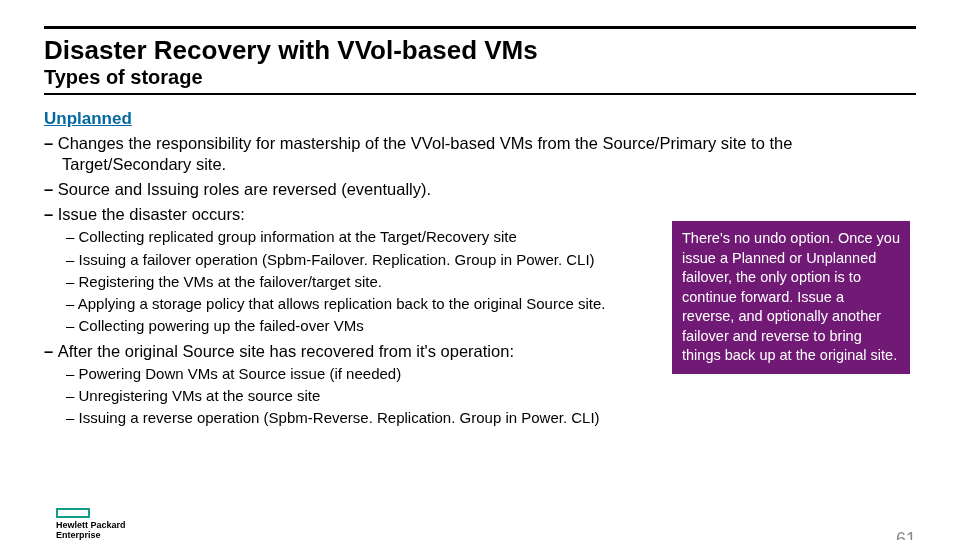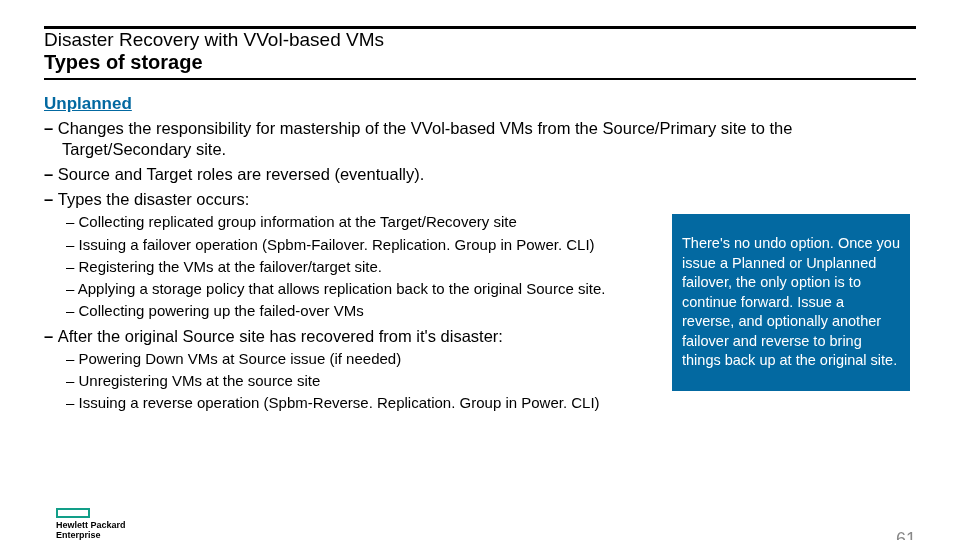--- a/index.html
+++ b/index.html
@@ -1,60 +1,60 @@
 <!DOCTYPE html>
 <html><head>
 <meta charset="utf-8">
 <style>
   * { margin: 0; padding: 0; box-sizing: border-box; }
   html, body { width: 960px; height: 540px; background: #fff; font-family: Arial, Helvetica, sans-serif; color: #000; }
   .slide { position: relative; width: 960px; height: 540px; padding: 0 44px; }
   .top-rule { border-top: 3px solid #000; margin-top: 26px; }
-  .title { font-size: 19px; font-weight: 400; letter-spacing: 0px; }
+  .title { font-size: 26px; font-weight: 700; margin-top: 6px; letter-spacing: 0px; }
   .subtitle { font-size: 20px; font-weight: 700; margin-top: 0px; }
   .mid-rule { border-top: 2px solid #000; margin-top: 4px; margin-bottom: 14px; }
   .section-head { color: #0369a1; font-weight: 700; font-size: 17px; text-decoration: underline; margin-bottom: 4px; }
   .content { position: relative; }
   .lvl1 { font-size: 16.5px; line-height: 1.28; margin-top: 4px; padding-left: 18px; text-indent: -18px; }
   .lvl1::before { content: "– "; font-weight: 700; }
   .lvl2 { font-size: 15px; line-height: 1.35; margin: 2px 0 0 22px; padding-left: 18px; text-indent: -18px; }
   .lvl2::before { content: "– "; }
   .callout {
-    position: absolute; right: 6px; top: 120px; width: 238px;
-    background: #0369a1; color: #fff; font-size: 14.5px; line-height: 1.35;
-    padding: 20px 10px; overflow: hidden; max-height: 178px;
+    position: absolute; right: 6px; top: 112px; width: 238px;
+    background: #701a75; color: #fff; font-size: 14.5px; line-height: 1.35;
+    padding: 8px 10px; overflow: hidden; max-height: 178px;
   }
   .logo { position: absolute; left: 56px; bottom: 26px; }
   .logo-bar { width: 34px; height: 10px; border: 2px solid #129e88; margin-bottom: 3px; }
   .logo-text { font-size: 9px; font-weight: 700; line-height: 1.05; }
   .pagenum { position: absolute; right: 44px; bottom: 16px; font-size: 18px; color: #888; }
 </style>
 </head>
 <body>
 
 <div class="slide">
   <div class="top-rule"></div>
   <div class="title">Disaster Recovery with VVol-based VMs</div>
   <div class="subtitle">Types of storage</div>
   <div class="mid-rule"></div>
 
   <div class="content">
     <div class="section-head">Unplanned</div>
 
     <div class="lvl1">Changes the responsibility for mastership of the VVol-based VMs from the Source/Primary site to the Target/Secondary site.</div>
-    <div class="lvl1">Source and Target roles are reversed (eventually).</div>
-    <div class="lvl1">Types the disaster occurs:</div>
+    <div class="lvl1">Source and Issuing roles are reversed (eventually).</div>
+    <div class="lvl1">Issue the disaster occurs:</div>
 
     <div class="lvl2">Collecting replicated group information at the Target/Recovery site</div>
     <div class="lvl2">Issuing a failover operation (Spbm-Failover. Replication. Group in Power. CLI)</div>
     <div class="lvl2">Registering the VMs at the failover/target site.</div>
     <div class="lvl2">Applying a storage policy that allows replication back to the original Source site.</div>
     <div class="lvl2">Collecting powering up the failed-over VMs</div>
 
-    <div class="lvl1">After the original Source site has recovered from it's disaster:</div>
+    <div class="lvl1">After the original Source site has recovered from it's operation:</div>
 
     <div class="lvl2">Powering Down VMs at Source issue (if needed)</div>
     <div class="lvl2">Unregistering VMs at the source site</div>
     <div class="lvl2">Issuing a reverse operation (Spbm-Reverse. Replication. Group in Power. CLI)</div>
 
     <div class="callout">There's no undo option. Once you issue a Planned or Unplanned failover, the only option is to continue forward. Issue a reverse, and optionally another failover and reverse to bring things back up at the original site.</div>
   </div>
 
   <div class="logo">
     <div class="logo-bar"></div>

